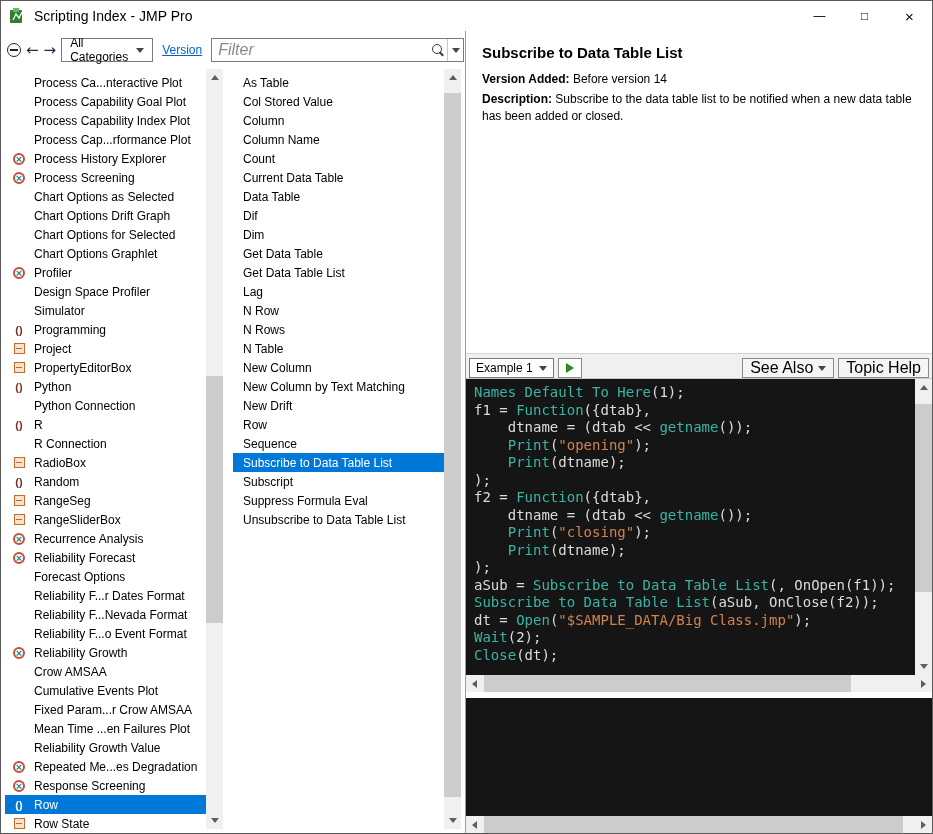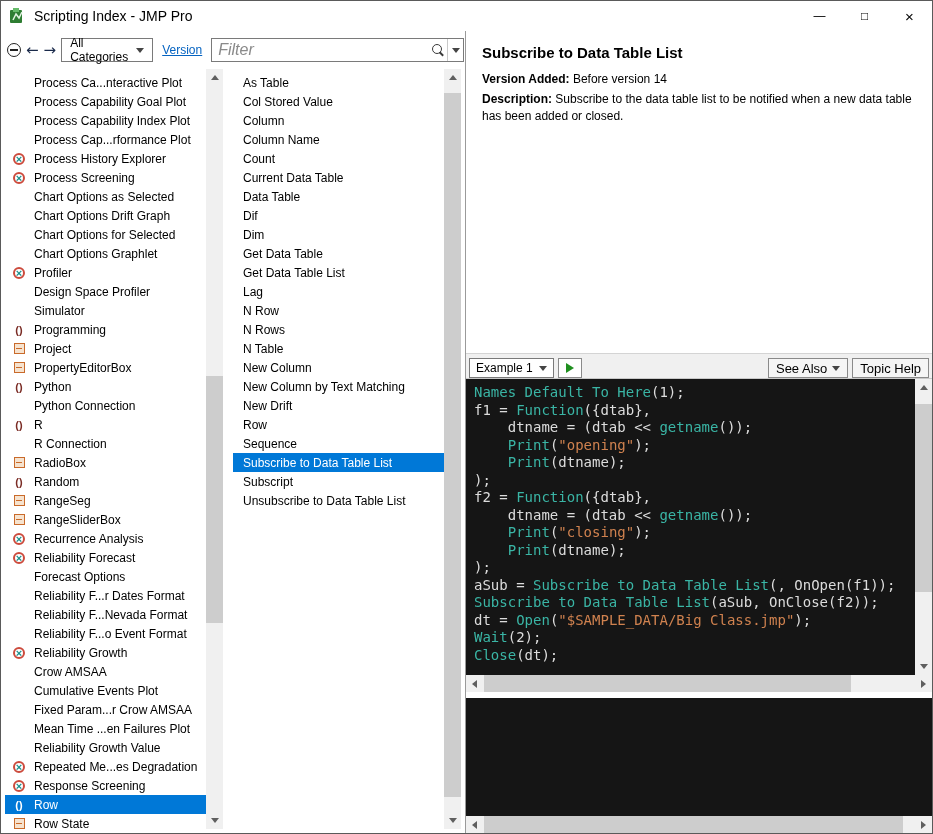--- a/index.html
+++ b/index.html
@@ -78,21 +78,21 @@
   .right-panel { flex:1; min-width:0; border-left:1px solid #9a9a9a; display:flex; flex-direction:column; background:#fff; }
   .detail { flex:0 0 322px; padding:13px 14px 0 16px; overflow:hidden; }
   .detail h1 { font-size:15px; font-weight:bold; margin-bottom:10px; }
   .detail p { font-size:12px; line-height:1.4; margin-bottom:3px; max-width:436px; }
 
   .example-bar { flex:0 0 26px; background:#f0f0f0; border-top:1px solid #d4d4d4; border-bottom:1px solid #c8c8c8; display:flex; align-items:flex-end; padding:0 3px; gap:4px; }
   .small-combo { height:20px; padding:0 6px; gap:6px; }
   .run-btn { width:24px; height:20px; border:1px solid #8a8a8a; background:#fff; display:flex; align-items:center; justify-content:center; }
   .run-glyph { width:0; height:0; border-top:5px solid transparent; border-bottom:5px solid transparent; border-left:8px solid #1f8f1f; display:inline-block; }
   .flex-spacer { flex:1; }
-  .bar-btn { height:20px; border:1px solid #8a8a8a; background:#f5f5f5; padding:0 7px; display:flex; align-items:center; gap:5px; font-family:"Liberation Sans", sans-serif; font-size:13px; }
+  .bar-btn { height:20px; border:1px solid #8a8a8a; background:#f5f5f5; padding:0 7px; display:flex; align-items:center; gap:5px; font-family:"Liberation Sans", sans-serif; font-size:16px; }
 
   .code-wrap { flex:0 0 296px; display:flex; min-height:0; }
   .code-view { flex:1; background:#151515; overflow:hidden; padding:5px 0 0 8px; }
   .code-line { white-space:pre; font-family:"DejaVu Sans Mono", monospace; font-size:14px; line-height:17.5px; }
   .tok-k { color:#3ab5a5; }
   .tok-s { color:#d0824f; }
   .tok-p { color:#dcdcdc; }
 
   .gap-strip { flex:0 0 6px; background:#fff; }
   .log-area { flex:0 0 118px; background:#151515; }
@@ -389,20 +389,23 @@
                 <span>Row</span>
               </div>
               <div class="list-item">
                 <span>Sequence</span>
               </div>
               <div class="list-item selected">
                 <span>Subscribe to Data Table List</span>
               </div>
               <div class="list-item">
                 <span>Subscript</span>
+              </div>
+              <div class="list-item">
+                <span>Suppress Formula Eval</span>
               </div>
               <div class="list-item">
                 <span>Unsubscribe to Data Table List</span>
               </div>
             </div>
           <div class="vscroll">
             <div class="scroll-btn">
                 <span class="tri tri-up"></span>
               </div>
             <div class="scroll-track">

